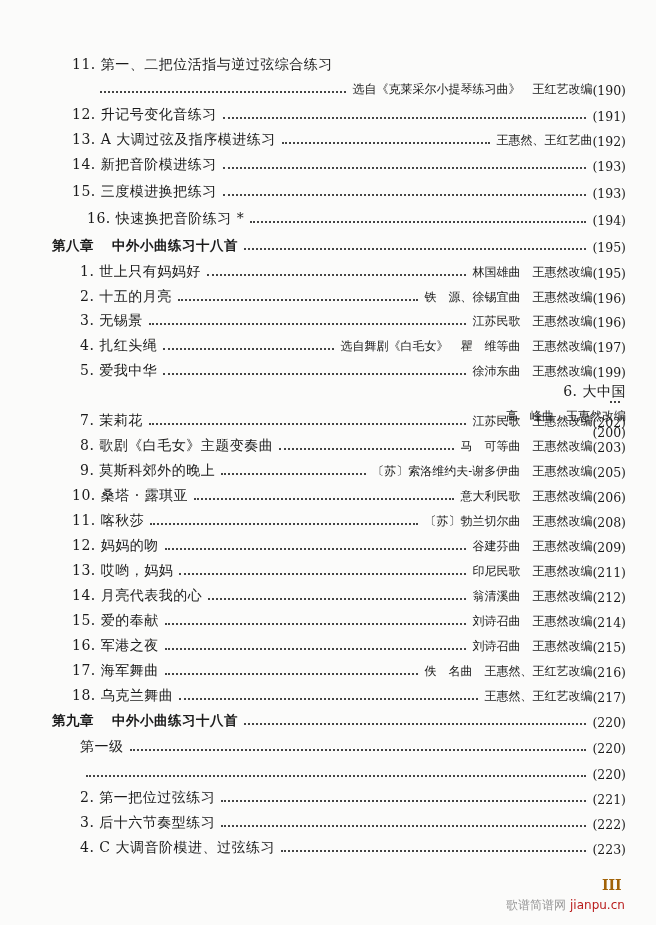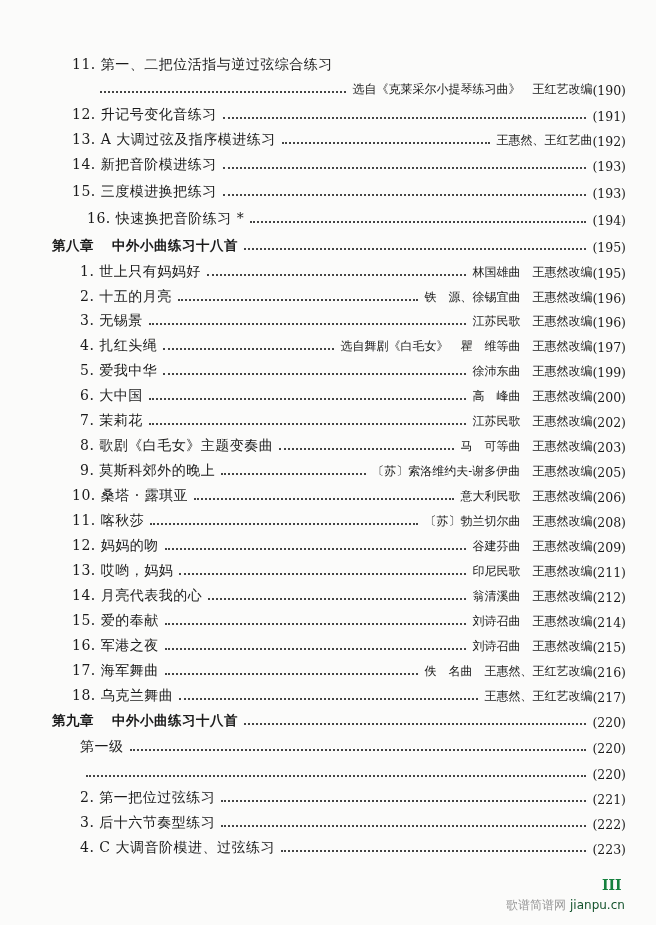--- a/index.html
+++ b/index.html
@@ -26,27 +26,27 @@
     margin: 0 6px 5px 6px;
     border-bottom: 2px dotted #444;
     height: 0;
   }
   .credit { font-size: 12px; flex: 0 0 auto; }
   .credit span { margin-left: 12px; }
   .credit span:first-child { margin-left: 0; }
   .page-num { font-size: 12.5px; flex: 0 0 auto; }
   .folio {
     position: absolute; left: 602px; top: 877px;
-    font-family: "DejaVu Serif", serif; font-size: 14px; font-weight: bold; color: #15803d;
+    font-family: "DejaVu Serif", serif; font-size: 14px; font-weight: bold; color: #a16207;
   }
   .watermark {
     position: absolute; left: 506px; top: 897px;
     font-family: "DejaVu Sans", sans-serif; font-size: 12px; color: #999;
   }
-  .watermark .url { color: #14532d; margin-left: 4px; }
+  .watermark .url { color: #b91c1c; margin-left: 4px; }
 </style>
 </head>
 <body>
 
 <div class="page">
   <div id="toc">
       <div class="row" style="top: 52px; left: 72px;">
         <span class="title">11. 第一、二把位活指与逆过弦综合练习</span>
       </div>
       <div class="row" style="top: 76px; left: 100px;">
@@ -108,21 +108,21 @@
         <span class="dots"></span>
         <span class="credit"><span>选自舞剧《白毛女》</span><span>瞿　维等曲</span><span>王惠然改编</span></span>
         <span class="page-num">(197)</span>
       </div>
       <div class="row" style="top: 358px; left: 80px;">
         <span class="title">5. 爱我中华</span>
         <span class="dots"></span>
         <span class="credit"><span>徐沛东曲</span><span>王惠然改编</span></span>
         <span class="page-num">(199)</span>
       </div>
-      <div class="row" style="top: 383px; left: 80px;">
+      <div class="row" style="top: 383px; left: 80px; flex-direction: column;">
         <span class="title">6. 大中国</span>
         <span class="dots"></span>
         <span class="credit"><span>高　峰曲</span><span>王惠然改编</span></span>
         <span class="page-num">(200)</span>
       </div>
       <div class="row" style="top: 408px; left: 80px;">
         <span class="title">7. 茉莉花</span>
         <span class="dots"></span>
         <span class="credit"><span>江苏民歌</span><span>王惠然改编</span></span>
         <span class="page-num">(202)</span>

